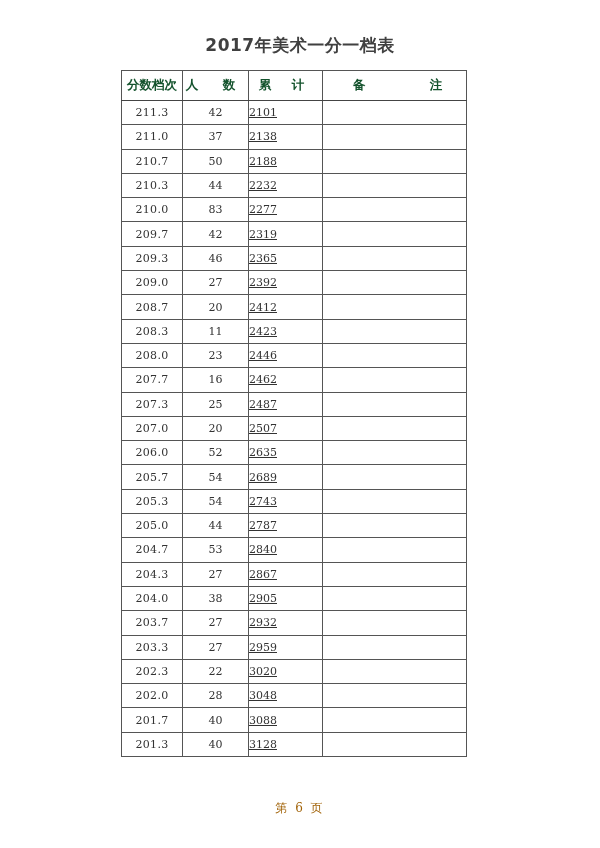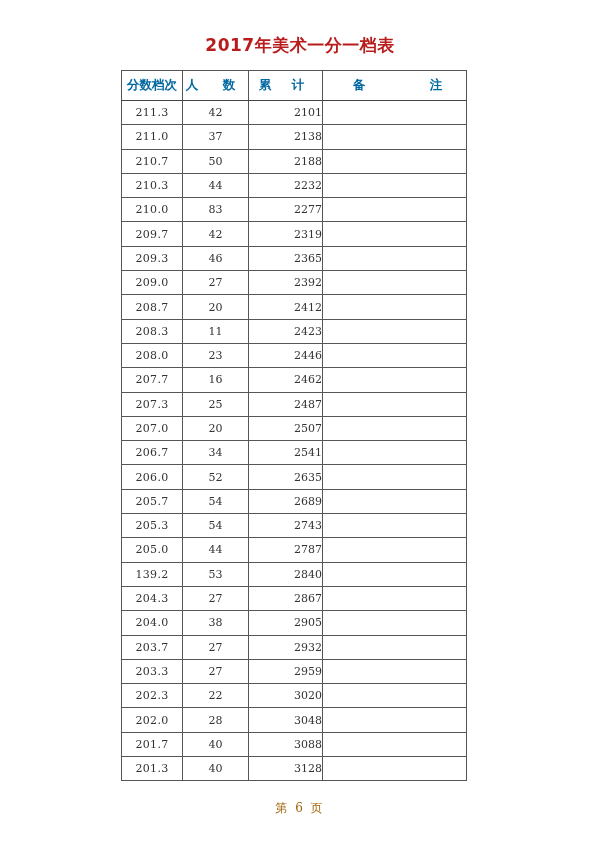--- a/index.html
+++ b/index.html
@@ -17,21 +17,21 @@
     }
     .page-title {
       position: absolute;
       left: 0;
       top: 34px;
       width: 600px;
       text-align: center;
       font-size: 17px;
       font-weight: bold;
       letter-spacing: 0.5px;
-      color: #b91c1c;
+      color: #404040;
       font-family: "DejaVu Sans", "Liberation Sans", sans-serif;
     }
     .score-table {
       position: absolute;
       left: 121px;
       top: 70px;
       border-collapse: collapse;
       table-layout: fixed;
       width: 345px;
       border: 1.5px solid #444;
@@ -47,32 +47,32 @@
       font-size: 11px;
       line-height: 1;
       white-space: nowrap;
       overflow: hidden;
     }
     .score-table thead th {
       height: 29px;
       font-size: 12.5px;
       font-weight: bold;
       font-family: "DejaVu Sans", "Liberation Sans", sans-serif;
-      color: #0369a1;
+      color: #14532d;
       text-align: center;
       border-bottom: 1.5px solid #444;
     }
     .score-table tbody td {
       height: 23.3px;
       text-align: center;
       color: #333;
     }
     .score-table td.col-score { letter-spacing: 0.3px; }
     .score-table td.col-count { text-align: center; }
-    .score-table td.col-cum { text-align: right; }
+    .score-table td.col-cum { text-align: left; text-decoration: underline; }
     .hdr-spaced-1 { letter-spacing: 10px; }
     .hdr-spaced-2 { letter-spacing: 8px; }
     .hdr-spaced-3 { letter-spacing: 30px; padding-left: 30px !important; }
     .page-footer {
       position: absolute;
       left: 0;
       top: 800px;
       width: 600px;
       text-align: center;
       font-size: 12px;
@@ -179,26 +179,20 @@
         <td class="col-cum">2487</td>
         <td class="col-remarks"></td>
       </tr>
       <tr>
         <td class="col-score">207.0</td>
         <td class="col-count">20</td>
         <td class="col-cum">2507</td>
         <td class="col-remarks"></td>
       </tr>
       <tr>
-        <td class="col-score">206.7</td>
-        <td class="col-count">34</td>
-        <td class="col-cum">2541</td>
-        <td class="col-remarks"></td>
-      </tr>
-      <tr>
         <td class="col-score">206.0</td>
         <td class="col-count">52</td>
         <td class="col-cum">2635</td>
         <td class="col-remarks"></td>
       </tr>
       <tr>
         <td class="col-score">205.7</td>
         <td class="col-count">54</td>
         <td class="col-cum">2689</td>
         <td class="col-remarks"></td>
@@ -209,21 +203,21 @@
         <td class="col-cum">2743</td>
         <td class="col-remarks"></td>
       </tr>
       <tr>
         <td class="col-score">205.0</td>
         <td class="col-count">44</td>
         <td class="col-cum">2787</td>
         <td class="col-remarks"></td>
       </tr>
       <tr>
-        <td class="col-score">139.2</td>
+        <td class="col-score">204.7</td>
         <td class="col-count">53</td>
         <td class="col-cum">2840</td>
         <td class="col-remarks"></td>
       </tr>
       <tr>
         <td class="col-score">204.3</td>
         <td class="col-count">27</td>
         <td class="col-cum">2867</td>
         <td class="col-remarks"></td>
       </tr>

